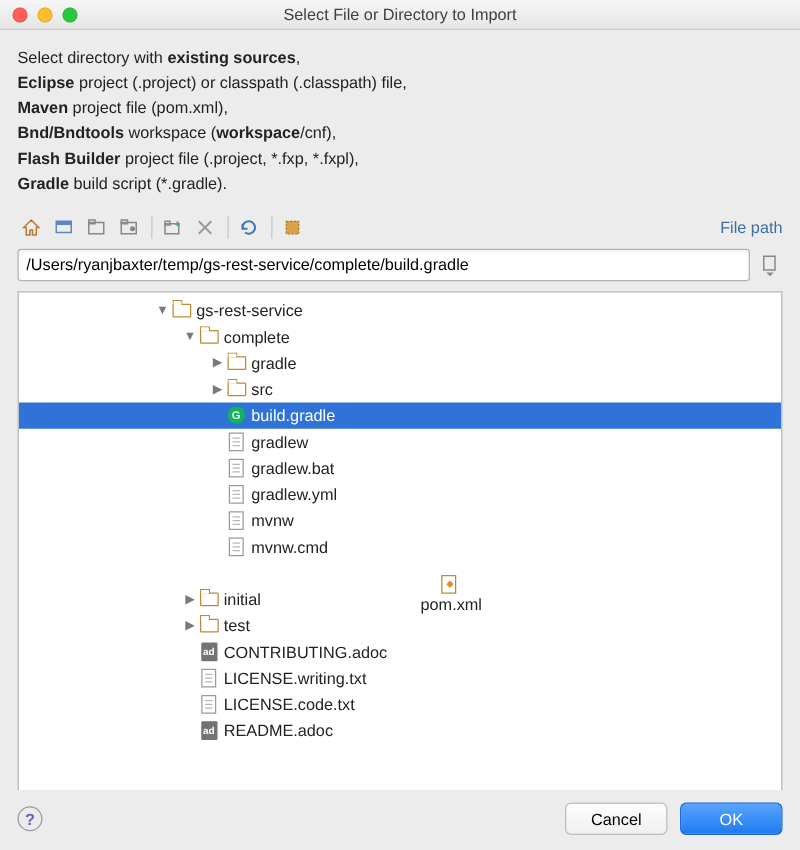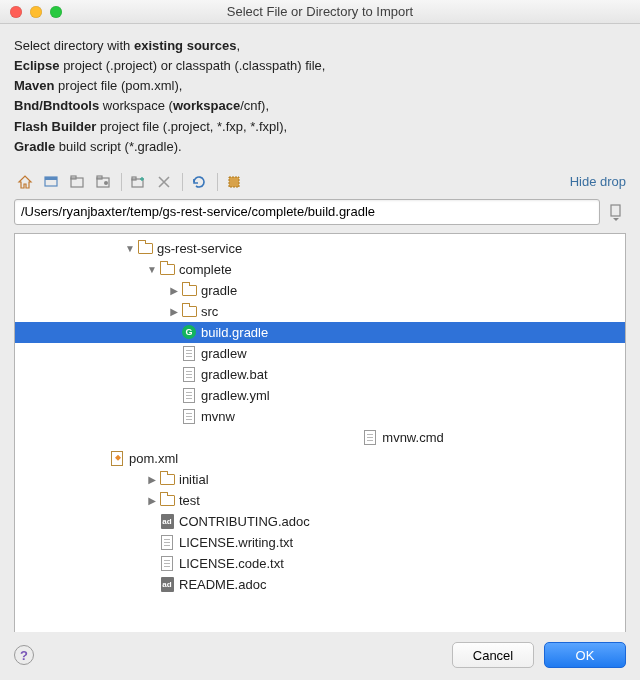--- a/index.html
+++ b/index.html
@@ -140,21 +140,21 @@
           <path d="M3 8 A5 5 0 1 1 5 12" fill="none" stroke="#3a77bb" stroke-width="1.6"></path>
           <path d="M3 5 L3 9 L7 9" fill="none" stroke="#3a77bb" stroke-width="1.6"></path>
         </svg>
       </div>
     <div class="tb-sep"></div>
     <div class="tb-btn">
         <svg width="16" height="16">
           <rect x="3" y="3" width="10" height="10" fill="#d8a24a" stroke="#b07818" stroke-dasharray="2 1"></rect>
         </svg>
       </div>
-    <span class="hide-path">Hide drop</span>
+    <span class="hide-path">File path</span>
   </div>
 
   <div class="path-row">
     <input class="path-input" type="text" value="/Users/ryanjbaxter/temp/gs-rest-service/complete/build.gradle" style="">
     <div class="path-btn">
         <svg width="16" height="18">
           <rect x="3" y="2" width="9" height="11" fill="none" stroke="#888" stroke-width="1.2"></rect>
           <path d="M5 15 L8 18 L11 15 Z" fill="#888"></path>
         </svg>
       </div>
@@ -217,28 +217,28 @@
         </span>
         <span>gradlew.yml</span>
       </div>
       <div class="row" style="padding-left: 154px;">
         <span class="arrow none">▶</span>
         <span class="ic">
           <span class="ic-file"></span>
         </span>
         <span>mvnw</span>
       </div>
-      <div class="row" style="padding-left: 154px; justify-content: center;">
+      <div class="row" style="padding-left: 154px;">
         <span class="arrow none">▶</span>
         <span class="ic">
           <span class="ic-file"></span>
         </span>
         <span>mvnw.cmd</span>
       </div>
-      <div class="row" style="padding-left: 82px;">
+      <div class="row" style="padding-left: 82px; flex-direction: column;">
         <span class="arrow none">▶</span>
         <span class="ic">
           <span class="ic-xml"></span>
         </span>
         <span>pom.xml</span>
       </div>
       <div class="row" style="padding-left: 132px;">
         <span class="arrow">▶</span>
         <span class="ic">
           <span class="ic-folder"></span>

